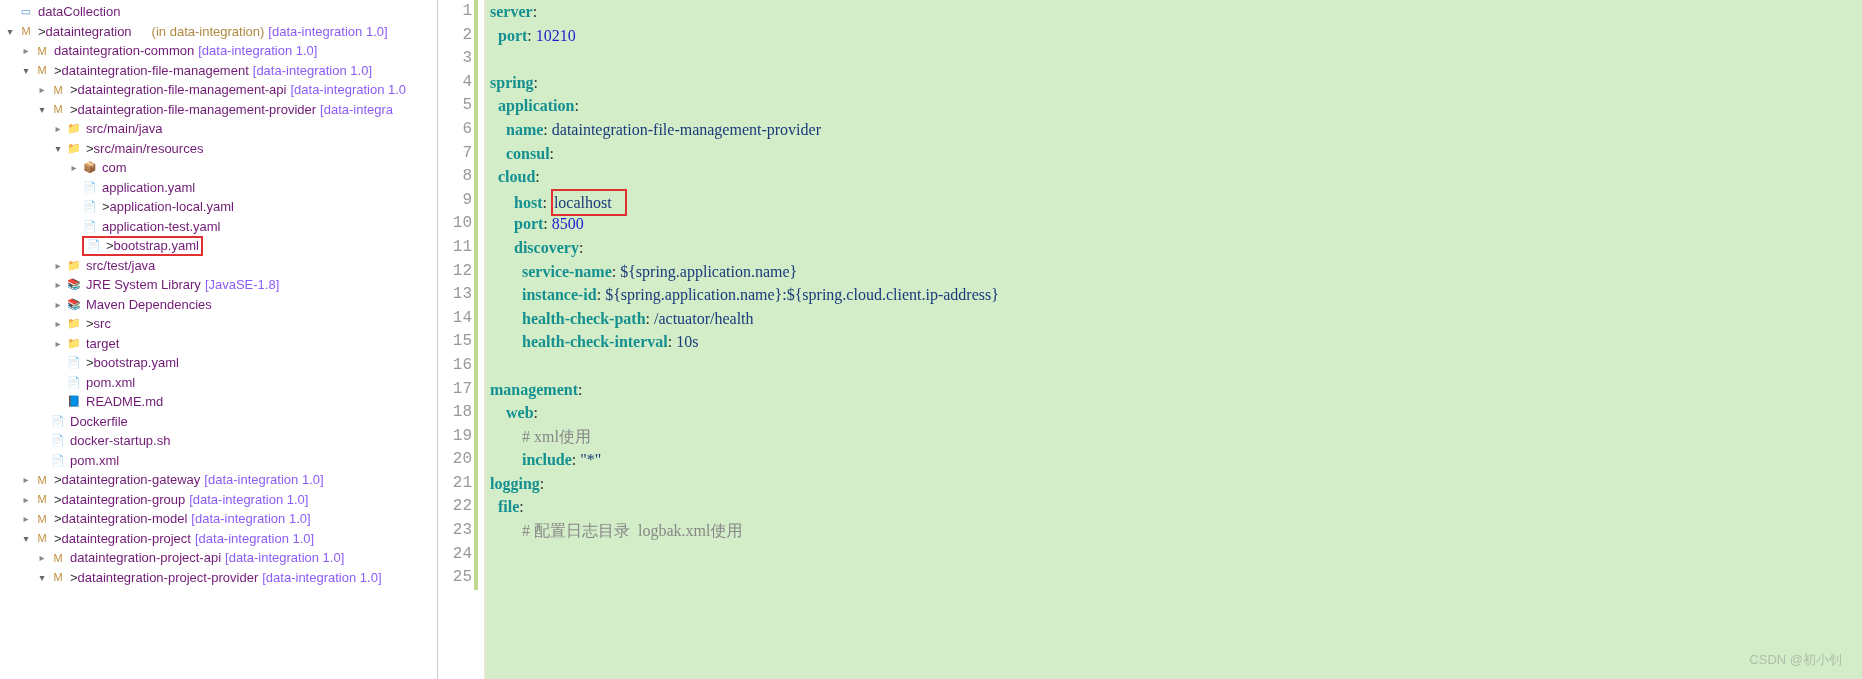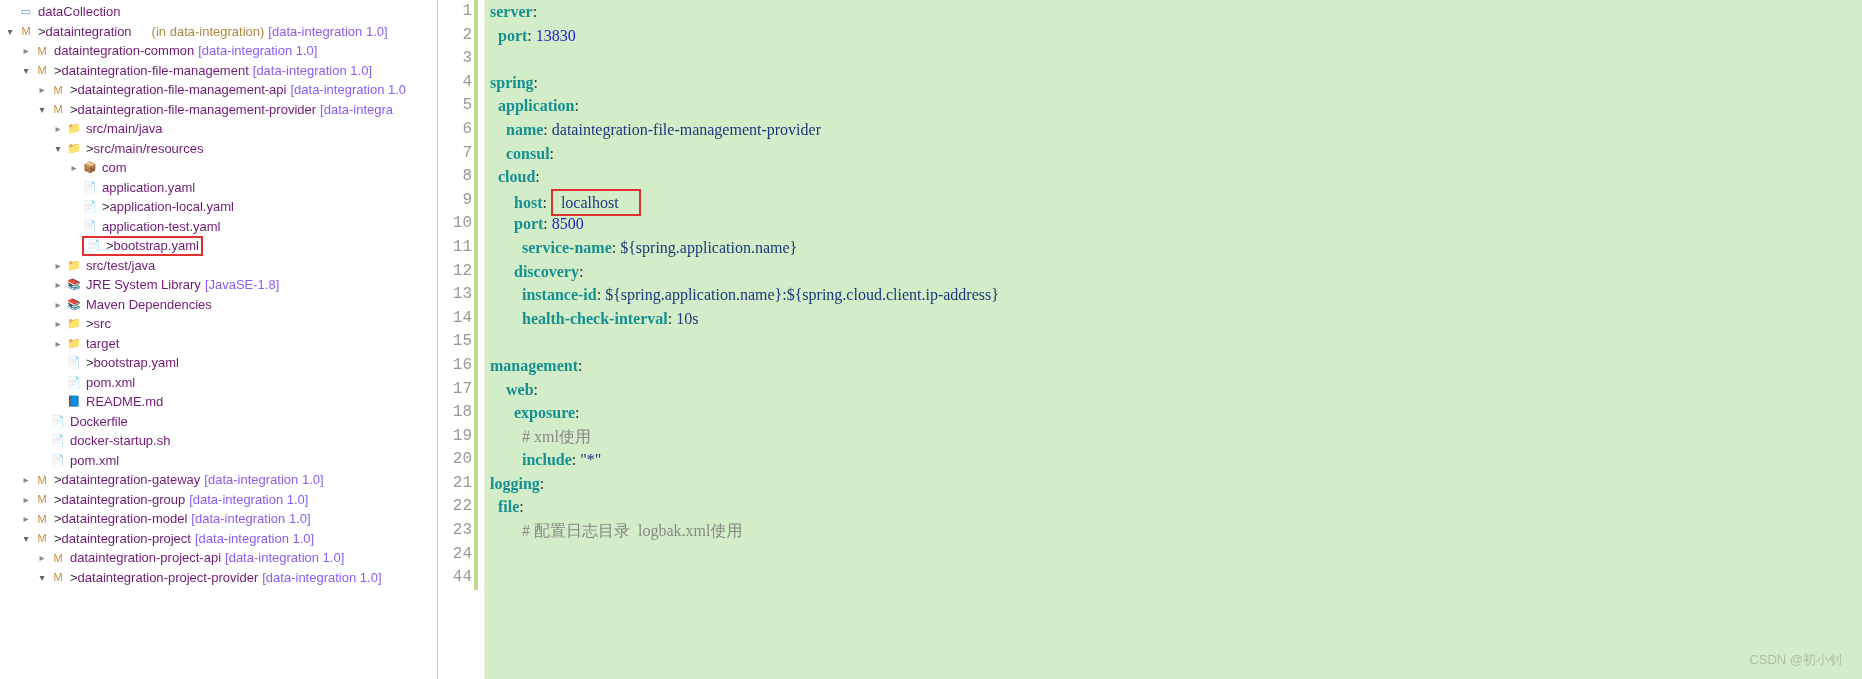--- a/index.html
+++ b/index.html
@@ -30,21 +30,21 @@
 .gutter-line.modified { position: relative; }
 .gutter-line.modified::after { content: ""; position: absolute; right: -6px; top: 0; bottom: 0; width: 4px; background: #c0d890; }
 .code-area { flex: 1; padding-left: 4px; background: #d3edc8; }
 .code-line { height: 23.6px; line-height: 23.6px; white-space: pre; font-family: Liberation Serif, serif; }
 .k { color: #159090; font-weight: bold; }
 .v { color: #1a3a7a; }
 .n { color: #2020d0; }
 .s { color: #1a3a7a; }
 .c { color: #888; }
 .p { color: #333; }
-.code-highlight { border: 2px solid #e03030; padding: 0 8px; display: inline-block; }
+.code-highlight { border: 2px solid #e03030; padding: 0 1px; display: inline-block; }
 .watermark { position: absolute; right: 20px; bottom: 10px; color: rgba(120,120,120,0.4); font-size: 13px; font-family: sans-serif; }
 </style>
 </head>
 <body>
 
 <div class="tree-panel">
   <div class="tree" id="tree-root">
       <div class="tree-item" style="padding-left: 2px;">
         <span class="arrow none"></span>
         <span class="icon file-ic">▭</span>
@@ -246,41 +246,41 @@
       <div class="gutter-line modified">15</div>
       <div class="gutter-line modified">16</div>
       <div class="gutter-line modified">17</div>
       <div class="gutter-line modified">18</div>
       <div class="gutter-line modified">19</div>
       <div class="gutter-line modified">20</div>
       <div class="gutter-line modified">21</div>
       <div class="gutter-line modified">22</div>
       <div class="gutter-line modified">23</div>
       <div class="gutter-line modified">24</div>
-      <div class="gutter-line modified">44</div>
+      <div class="gutter-line modified">25</div>
     </div>
   <div class="code-area" id="code-area">
       <div class="code-line"><span class="k">server</span><span class="p">:</span></div>
-      <div class="code-line"><span class="p">  </span><span class="k">port</span><span class="p">: </span><span class="n">13830</span></div>
+      <div class="code-line"><span class="p">  </span><span class="k">port</span><span class="p">: </span><span class="n">10210</span></div>
       <div class="code-line"></div>
       <div class="code-line"><span class="k">spring</span><span class="p">:</span></div>
       <div class="code-line"><span class="p">  </span><span class="k">application</span><span class="p">:</span></div>
       <div class="code-line"><span class="p">    </span><span class="k">name</span><span class="p">: </span><span class="v">dataintegration-file-management-provider</span></div>
       <div class="code-line"><span class="p">    </span><span class="k">consul</span><span class="p">:</span></div>
       <div class="code-line"><span class="p">  </span><span class="k">cloud</span><span class="p">:</span></div>
       <div class="code-line"><span class="p">      </span><span class="k">host</span><span class="p">: </span><span class="code-highlight v">localhost   </span></div>
       <div class="code-line"><span class="p">      </span><span class="k">port</span><span class="p">: </span><span class="n">8500</span></div>
+      <div class="code-line"><span class="p">      </span><span class="k">discovery</span><span class="p">:</span></div>
       <div class="code-line"><span class="p">        </span><span class="k">service-name</span><span class="p">: </span><span class="v">${spring.application.name}</span></div>
-      <div class="code-line"><span class="p">      </span><span class="k">discovery</span><span class="p">:</span></div>
       <div class="code-line"><span class="p">        </span><span class="k">instance-id</span><span class="p">: </span><span class="v">${spring.application.name}:${spring.cloud.client.ip-address}</span></div>
+      <div class="code-line"><span class="p">        </span><span class="k">health-check-path</span><span class="p">: </span><span class="v">/actuator/health</span></div>
       <div class="code-line"><span class="p">        </span><span class="k">health-check-interval</span><span class="p">: </span><span class="v">10s</span></div>
       <div class="code-line"></div>
       <div class="code-line"><span class="k">management</span><span class="p">:</span></div>
       <div class="code-line"><span class="p">    </span><span class="k">web</span><span class="p">:</span></div>
-      <div class="code-line"><span class="p">      </span><span class="k">exposure</span><span class="p">:</span></div>
       <div class="code-line"><span class="p">        </span><span class="c"># xml使用</span></div>
       <div class="code-line"><span class="p">        </span><span class="k">include</span><span class="p">: </span><span class="s">"*"</span></div>
       <div class="code-line"><span class="k">logging</span><span class="p">:</span></div>
       <div class="code-line"><span class="p">  </span><span class="k">file</span><span class="p">:</span></div>
       <div class="code-line"><span class="p">        </span><span class="c"># 配置日志目录  logbak.xml使用</span></div>
     </div>
   <div class="watermark">CSDN @初小钊</div>
 </div>
 
 </body></html>

